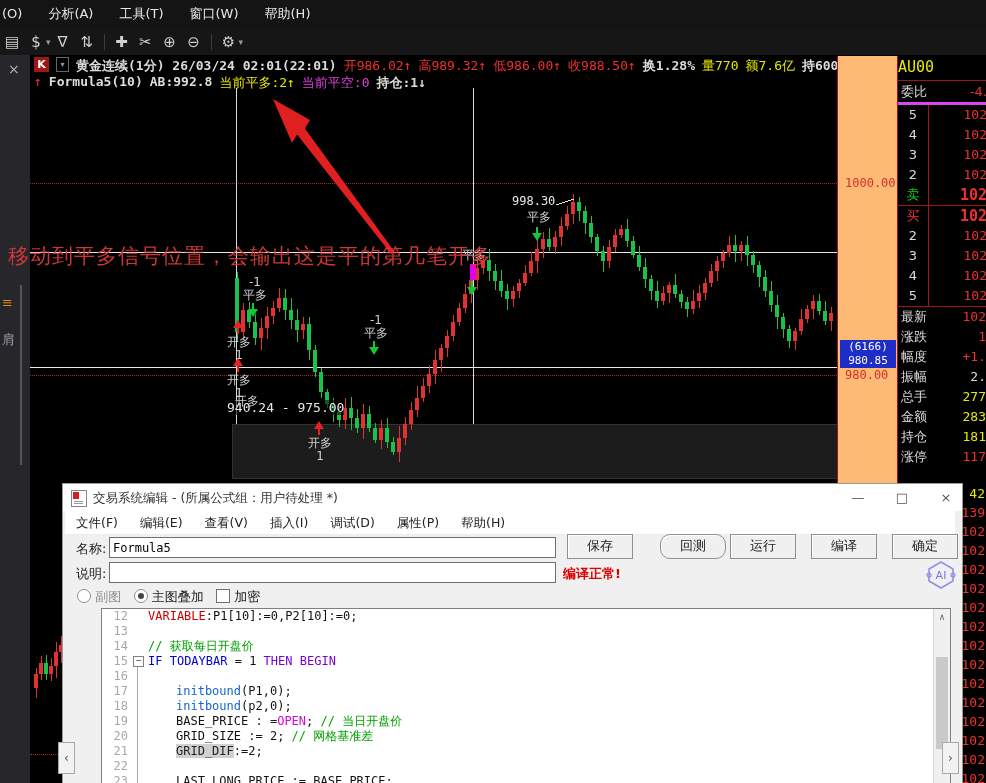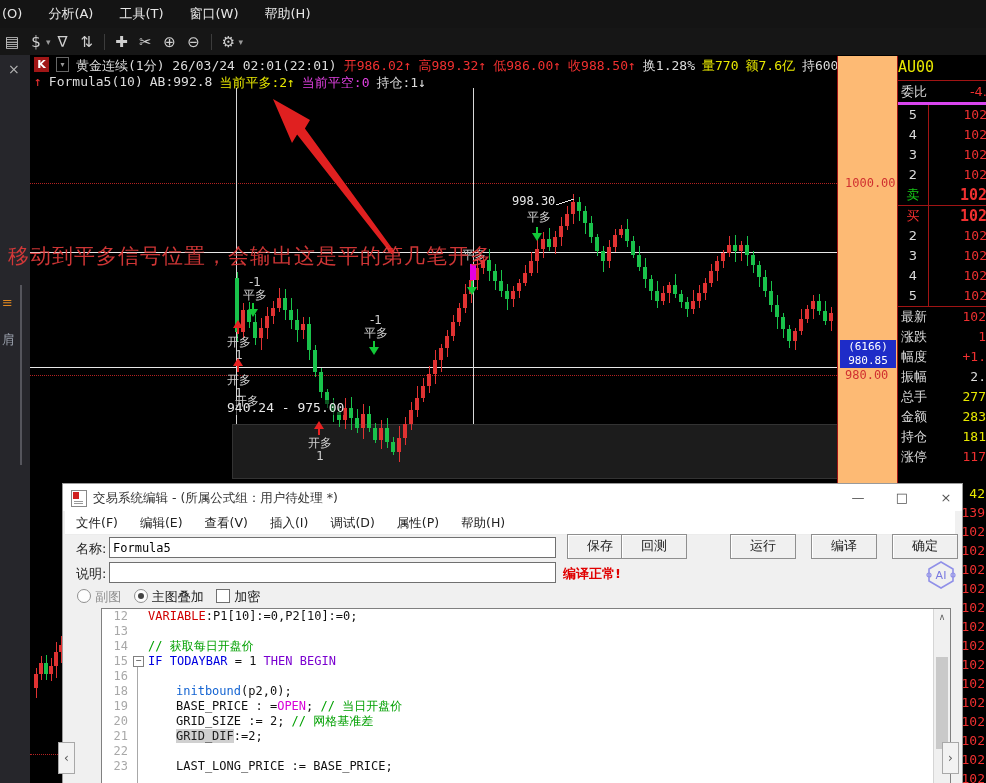--- a/index.html
+++ b/index.html
@@ -17,21 +17,21 @@
   #sidebar{position:absolute;left:0;top:55px;width:30px;height:728px;background:#26262b;z-index:30;}
   #sidebar .close{position:absolute;left:8px;top:6px;color:#b4b4b4;font-size:14px;}
   #sidebar .tab1{position:absolute;left:2px;top:240px;color:#e08820;font-size:13px;}
   #sidebar .tab2{position:absolute;left:2px;top:276px;color:#9aa0ac;font-size:13px;}
   #sidebar .scrl{position:absolute;left:20px;top:230px;width:2px;height:180px;background:#55555c;}
   
   #chart{position:absolute;left:30px;top:55px;width:807px;height:728px;background:#000;overflow:hidden;z-index:1;}
   #chart-header1,#chart-header2{position:absolute;left:4px;display:flex;gap:7px;font-size:13px;white-space:nowrap;}
   #chart-header1{top:2px;}
   #chart-header2{top:19px;}
-  .c-red{color:#f03030;}.c-yel{color:#e8e800;}.c-wht{color:#dcdcdc;}.c-mag{color:#e040e0;}
+  .c-red{color:#f03030;}.c-yel{color:#e8e800;}.c-wht{color:#dcdcdc;font-weight:bold;}.c-mag{color:#e040e0;}
   .k-badge{background:#a01616;color:#fff;font-weight:bold;font-size:11px;width:15px;height:15px;line-height:15px;text-align:center;display:inline-block;}
   .k-caret{border:1px solid #666;color:#999;font-size:8px;width:11px;height:13px;line-height:13px;text-align:center;display:inline-block;}
   .dotline{position:absolute;left:0;width:807px;height:0;border-top:1px dotted #b22222;}
   .hline{position:absolute;left:0;width:807px;height:1px;background:#e8e8e8;}
   .vline{position:absolute;top:33px;width:1px;height:390px;background:#d8d8d8;}
   #subpane{position:absolute;left:202px;top:369px;width:604px;height:53px;background:#1c1c1c;border:1px solid #333;}
   #peak-label{position:absolute;left:482px;top:139px;color:#e8e8e8;font-size:12px;}
   #range-label{position:absolute;left:197px;top:345px;color:#e8e8e8;font-size:13px;background:rgba(0,0,0,.55);}
   #mag-tick{position:absolute;left:440px;top:209px;width:6px;height:16px;background:#e400e4;}
   .marker{position:absolute;width:30px;text-align:center;color:#d0d0d0;font-size:12px;line-height:13px;white-space:pre;z-index:8;}
@@ -570,21 +570,21 @@
       <div class="dlg-menu-item">属性(P)</div>
       <div class="dlg-menu-item">帮助(H)</div>
     </div>
 
   <div class="fld-label" style="left:13px;top:56px">名称:</div>
   <input class="fld" style="left: 46px; top: 53px; width: 447px;" value="Formula5">
   <div class="fld-label" style="left:13px;top:81px">说明:</div>
   <input class="fld" style="left: 46px; top: 78px; width: 447px;" value="">
   <div id="dlg-buttons">
       <div class="dlg-btn" style="left: 504px;">保存</div>
-      <div class="dlg-btn" style="left: 558px;">回测</div>
+      <div class="dlg-btn" style="left: 597px; border-radius: 10px;">回测</div>
       <div class="dlg-btn" style="left: 667px;">运行</div>
       <div class="dlg-btn" style="left: 748px;">编译</div>
       <div class="dlg-btn" style="left: 829px;">确定</div>
     </div>
   <div id="compile-status">编译正常!</div>
 
   <div id="opt-row">
     <span class="radio"></span>
     <span class="dis">副图</span>&nbsp;&nbsp;
     <span class="radio sel"></span>
@@ -600,20 +600,21 @@
     <text x="17" y="19" text-anchor="middle" font-size="11" fill="#7878e0" font-family="DejaVu Sans, sans-serif">AI</text>
   </svg>
 
   <div id="editor">
     <div id="code-lines">
         <div class="code-row"><span class="gut">12</span><span class="code-txt"><span class="kw">VARIABLE</span><span class="pl">:P1[10]:=0,P2[10]:=0;</span></span></div>
         <div class="code-row"><span class="gut">13</span><span class="code-txt"></span></div>
         <div class="code-row"><span class="gut">14</span><span class="code-txt"><span class="cm">// 获取每日开盘价</span></span></div>
         <div class="code-row"><span class="gut">15</span><span class="code-txt"><span class="kb">IF</span><span class="pl"> </span><span class="kb">TODAYBAR</span><span class="pl"> = 1 </span><span class="kp">THEN BEGIN</span></span></div>
         <div class="code-row"><span class="gut">16</span><span class="code-txt ind2"></span></div>
+        <div class="code-row"><span class="gut">17</span><span class="code-txt ind2"><span class="fn">initbound</span><span class="pl">(P1,0);</span></span></div>
         <div class="code-row"><span class="gut">18</span><span class="code-txt ind2"><span class="fn">initbound</span><span class="pl">(p2,0);</span></span></div>
         <div class="code-row"><span class="gut">19</span><span class="code-txt ind2"><span class="pl">BASE_PRICE : =</span><span class="mg">OPEN</span><span class="pl">; </span><span class="cm">// 当日开盘价</span></span></div>
         <div class="code-row"><span class="gut">20</span><span class="code-txt ind2"><span class="pl">GRID_SIZE := 2; </span><span class="cm">// 网格基准差</span></span></div>
         <div class="code-row"><span class="gut">21</span><span class="code-txt ind2"><span class="hl">GRID_DIF</span><span class="pl">:=2;</span></span></div>
         <div class="code-row"><span class="gut">22</span><span class="code-txt ind2"></span></div>
         <div class="code-row"><span class="gut">23</span><span class="code-txt ind2"><span class="pl">LAST_LONG_PRICE := BASE_PRICE;</span></span></div>
       </div>
     <div id="fold-box">−</div>
     <div id="fold-line"></div>
     <div id="ed-vscroll">

